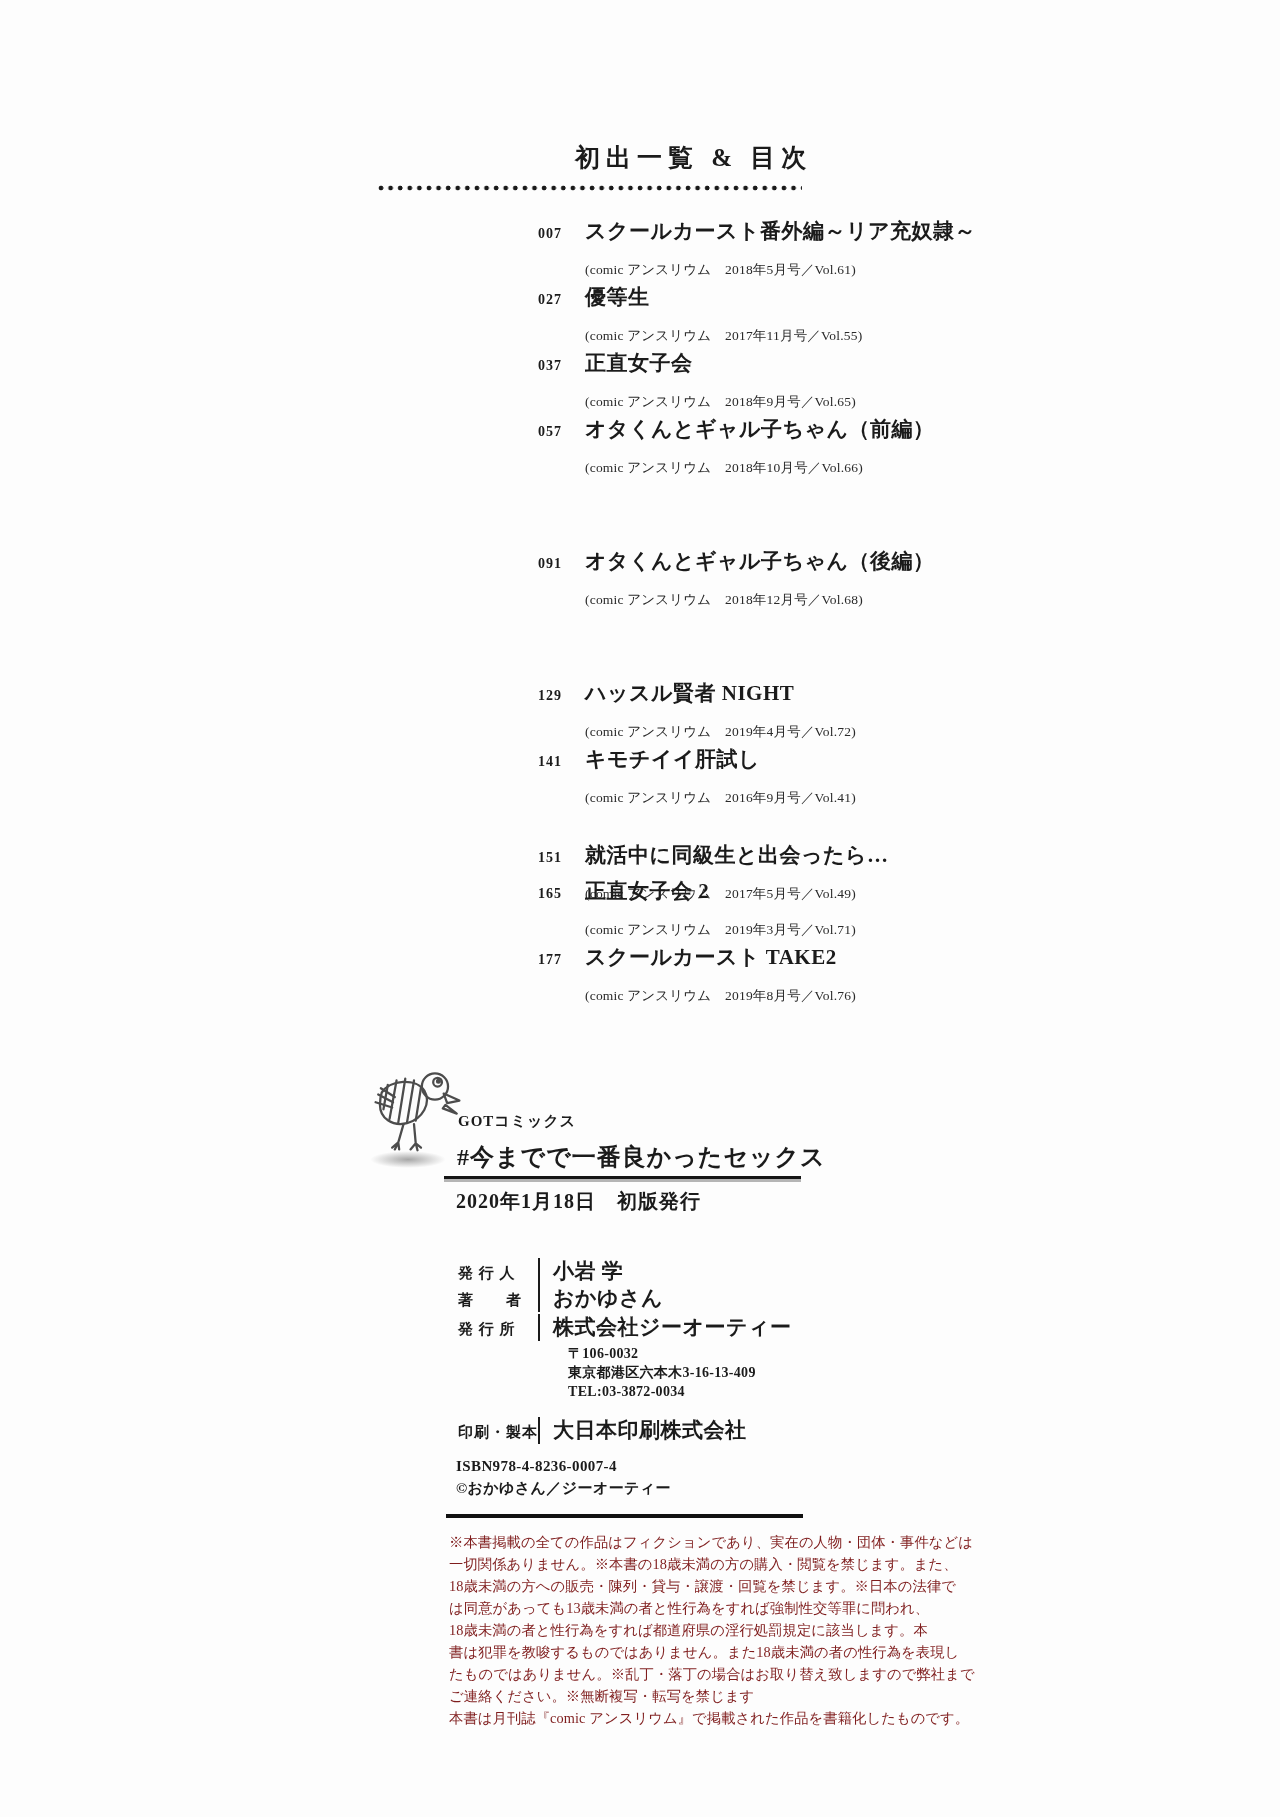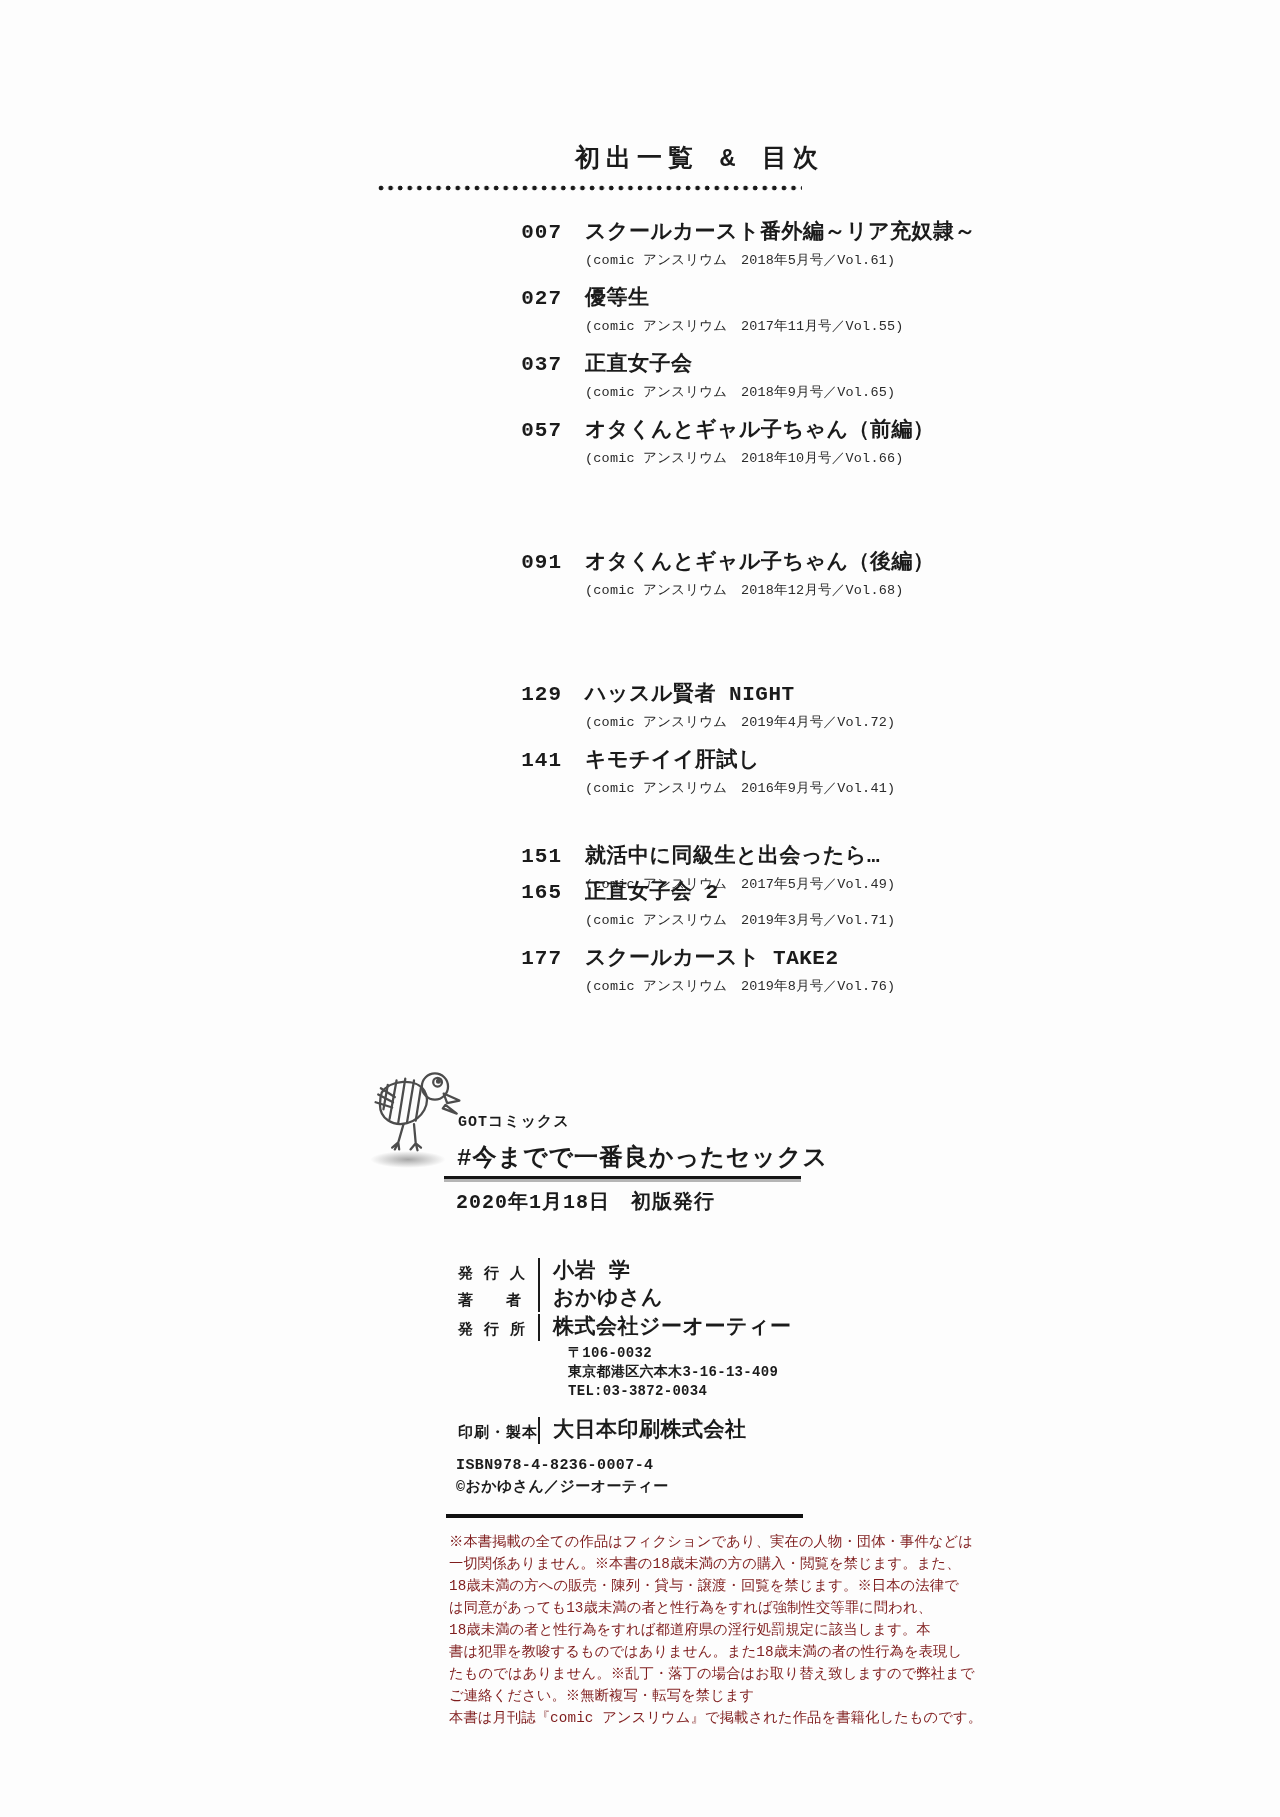--- a/index.html
+++ b/index.html
@@ -1,46 +1,46 @@
 <!DOCTYPE html>
 <html><head>
 <meta charset="utf-8">
 <style>
   html,body{margin:0;padding:0;background:#e9e9e9;}
   .page{
     position:relative;
     width:1280px;height:1817px;
     margin:0 auto;
     background:#fdfdfd;
-    font-family:Liberation Mono, monospace;
+    font-family:Liberation Serif, serif;
     color:#1b1b1b;
     overflow:hidden;
   }
   
   .toc-header{
     position:absolute;left:575px;top:141px;
     font-size:25px;font-weight:700;letter-spacing:6px;
     white-space:nowrap;
   }
   .dotted-rule{
     position:absolute;left:378px;top:184px;width:424px;height:8px;
     background-image:radial-gradient(circle at 3px 4px,#191919 2px,transparent 2.7px);
     background-size:9.6px 8px;background-repeat:repeat-x;
   }
   .toc-entry{position:absolute;left:500px;white-space:nowrap;}
   .toc-line{display:flex;align-items:baseline;}
   .toc-num{
     display:inline-block;width:62px;text-align:right;
-    font-size:21px;font-weight:600;letter-spacing:1px;
+    font-size:14px;font-weight:600;letter-spacing:1px;
   }
   .toc-title{
     margin-left:23px;font-size:21px;font-weight:600;letter-spacing:.5px;
   }
   .toc-source{
-    margin-left:85px;margin-top:6px;
+    margin-left:85px;margin-top:16px;
     font-size:13.5px;font-weight:400;color:#2a2a2a;letter-spacing:.2px;
   }
   
   .bird{position:absolute;left:366px;top:1066px;}
   .bird-shadow{
     position:absolute;left:370px;top:1151px;width:76px;height:17px;
     background:radial-gradient(ellipse at center,rgba(110,110,110,.6) 0%,rgba(110,110,110,0) 70%);
   }
   .imprint-label{
     position:absolute;left:458px;top:1112px;

